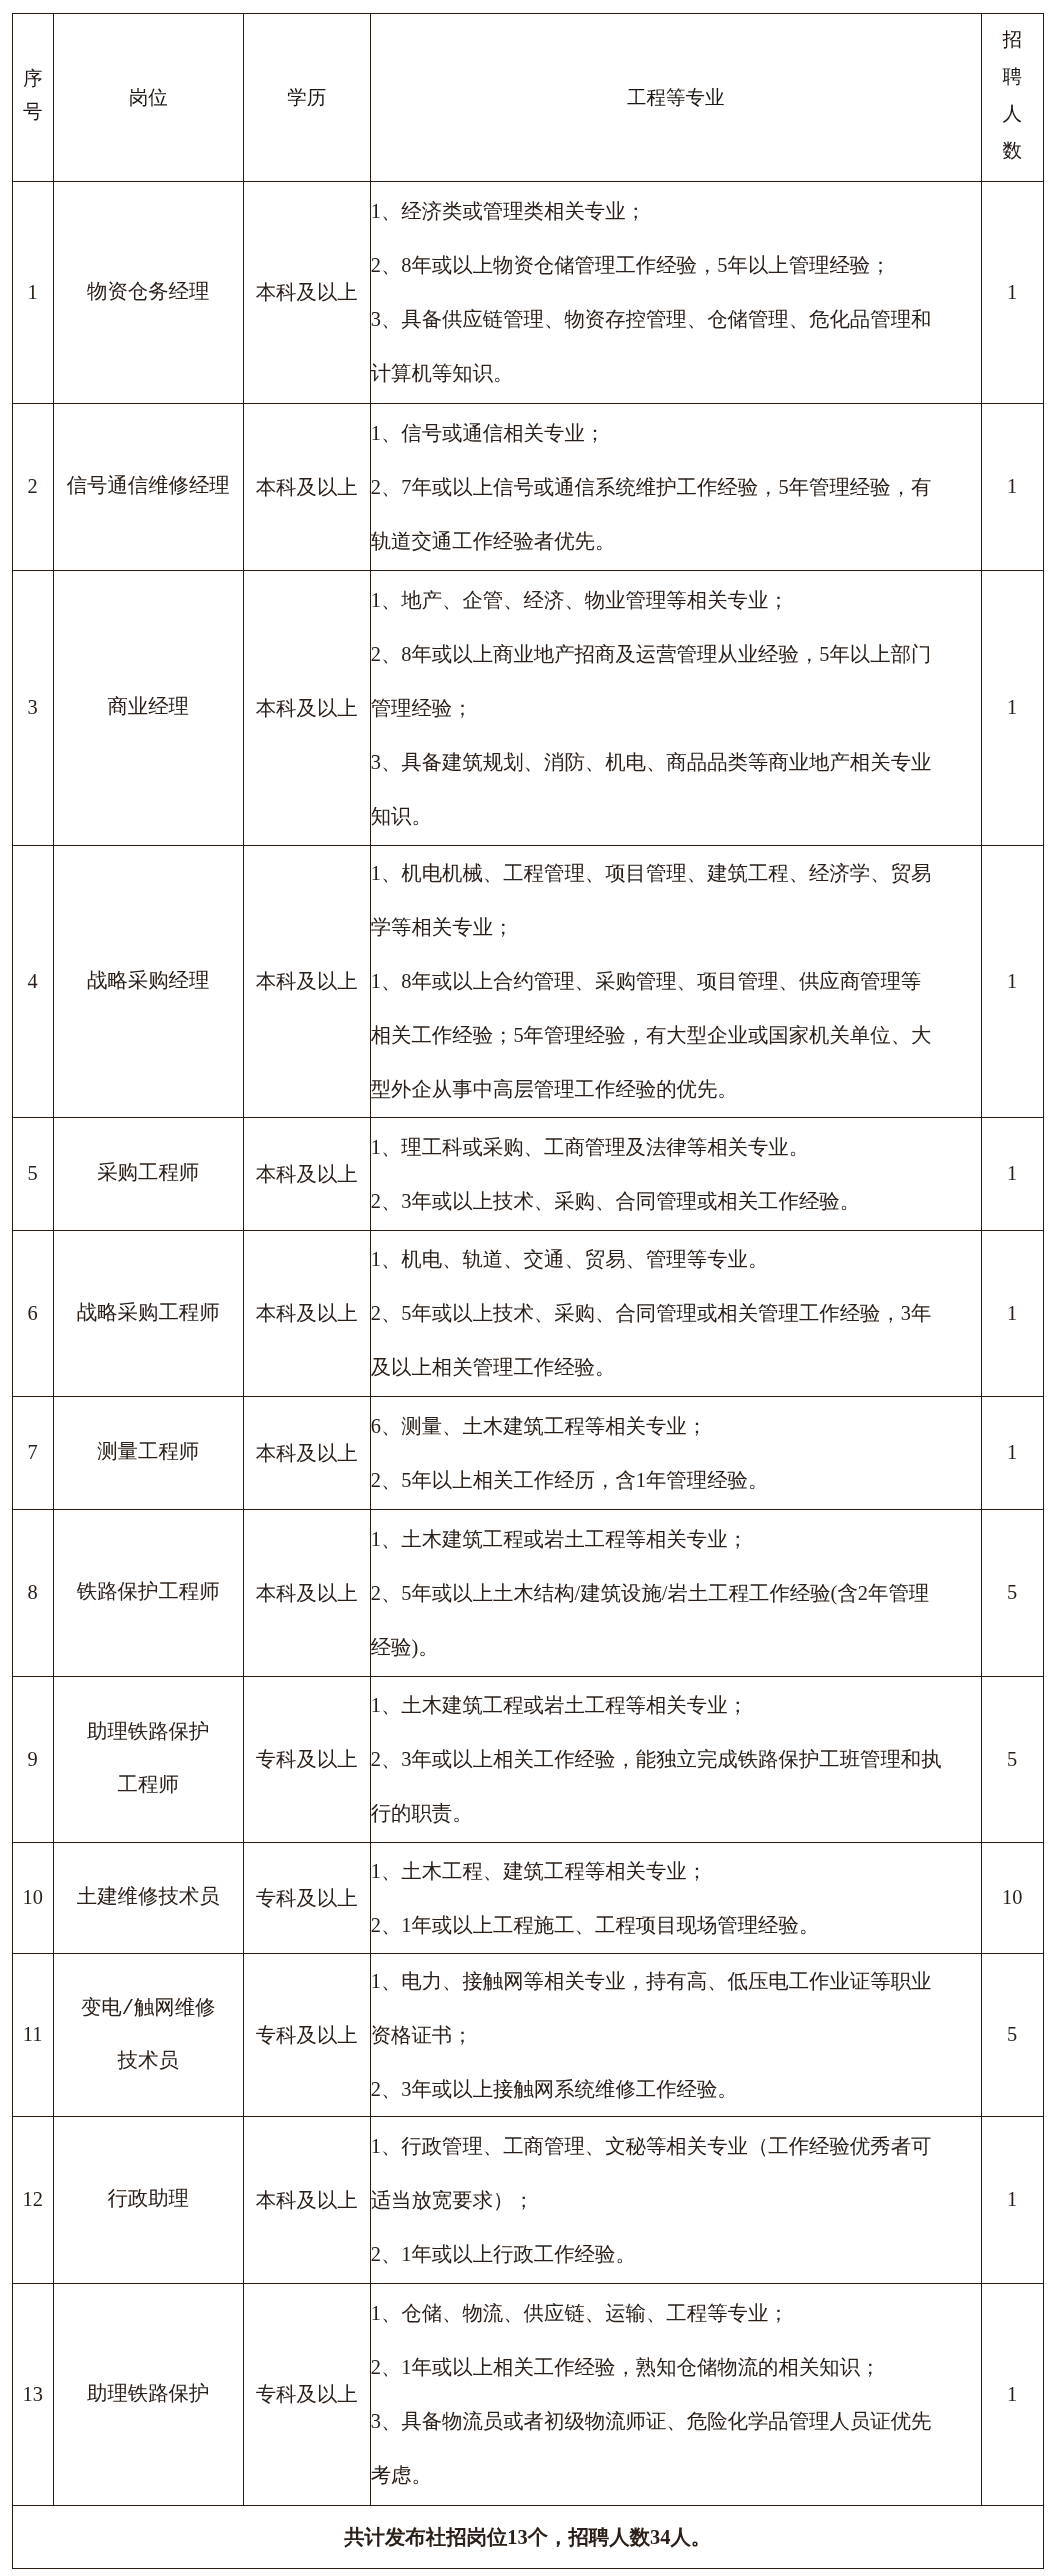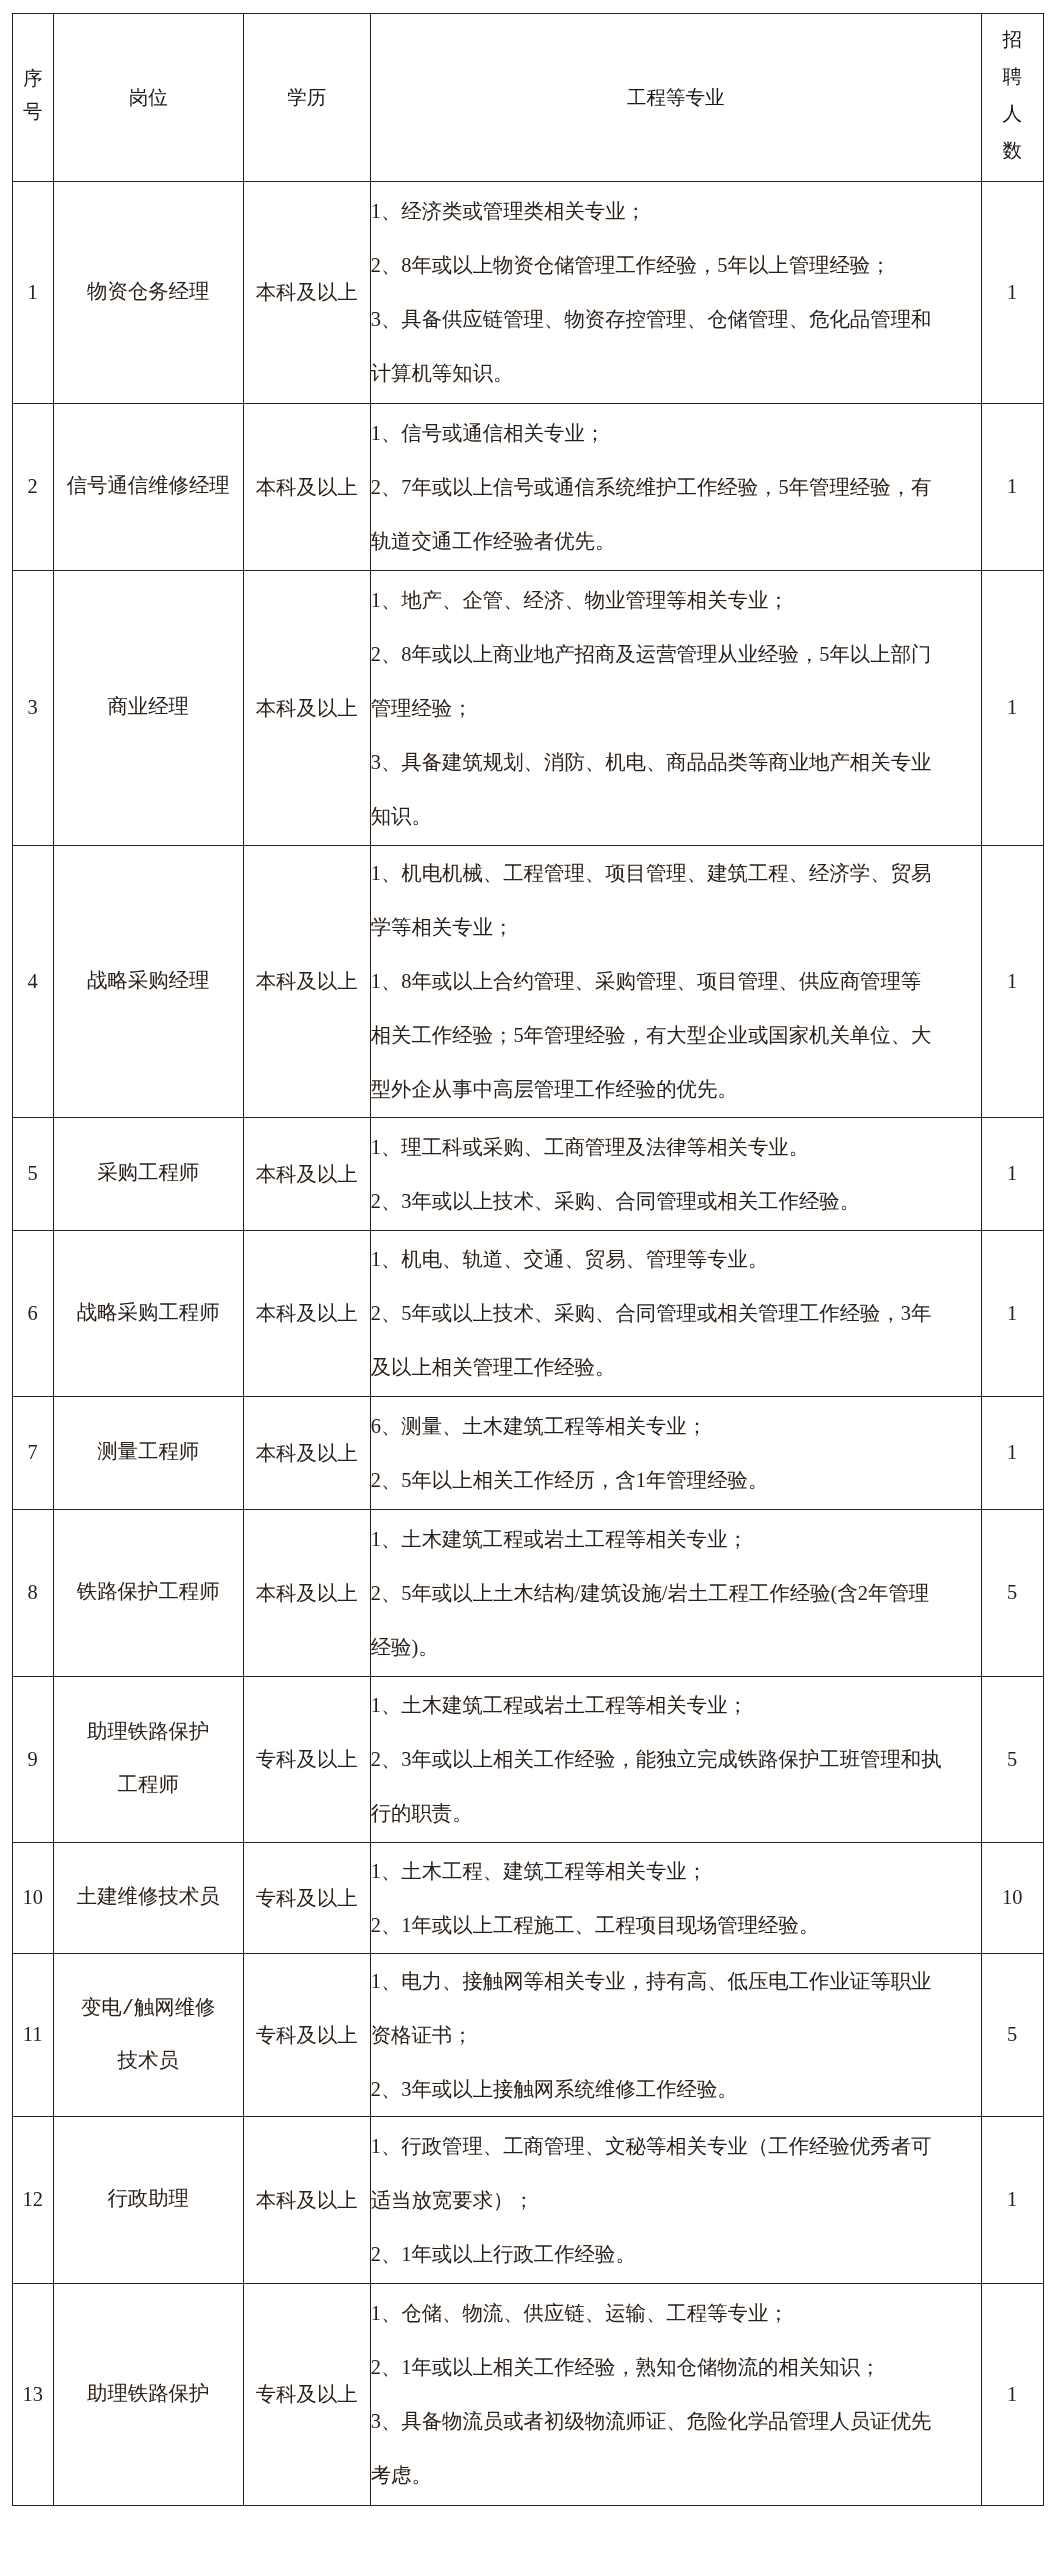--- a/index.html
+++ b/index.html
@@ -244,16 +244,19 @@
       <td class="c-edu">专科及以上</td>
       <td class="c-req">
         <div class="ln">1、仓储、物流、供应链、运输、工程等专业；</div>
         <div class="ln">2、1年或以上相关工作经验，熟知仓储物流的相关知识；</div>
         <div class="ln">3、具备物流员或者初级物流师证、危险化学品管理人员证优先</div>
         <div class="ln">考虑。</div>
       </td>
       <td class="c-cnt">1</td>
     </tr>
 
+    <tr style="height:63px">
+      <td class="foot" colspan="5">共计发布社招岗位13个，招聘人数34人。</td>
+    </tr>
   </tbody>
 </table>
 </div>
 
 
 </body></html>

